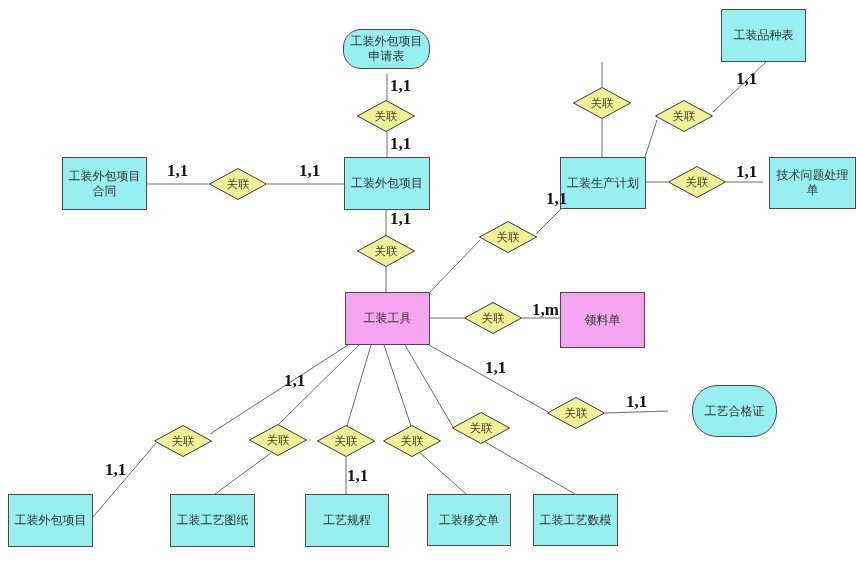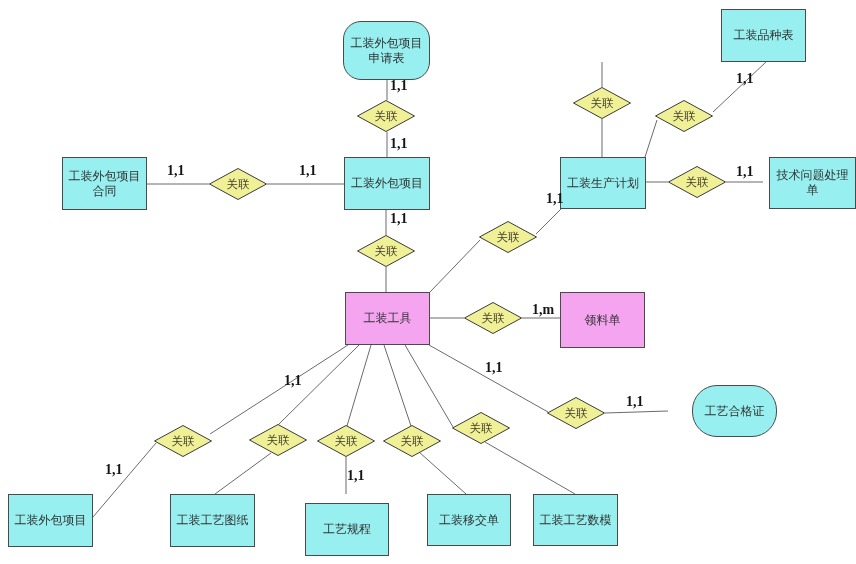--- a/index.html
+++ b/index.html
@@ -39,21 +39,21 @@
   .dia span {
     position: absolute; left: 0; top: 0; right: 0; bottom: 0;
     display: flex; align-items: center; justify-content: center;
     font-size: 11.5px; color: var(--relation-text, #47402e);
   }
 
   .card {
     position: absolute;
     font-family: "Liberation Serif", "DejaVu Serif", serif;
     font-weight: bold; font-style: normal;
-    font-size: 14px; line-height: 13px;
+    font-size: 17px; line-height: 13px;
     color: var(--cardinality-text, #141414);
     white-space: nowrap;
   }
 </style>
 </head>
 <body>
 
 <div id="stage">
 
   <svg id="wires" width="856" height="564" viewBox="0 0 856 564">
@@ -80,21 +80,21 @@
     <line x1="371" y1="345" x2="347" y2="426"></line>
     <line x1="346" y1="457" x2="346" y2="494"></line>
     <line x1="384" y1="345" x2="411" y2="426"></line>
     <line x1="419" y1="452" x2="466" y2="494"></line>
     <line x1="405" y1="345" x2="453" y2="427"></line>
     <line x1="485" y1="442" x2="575" y2="494"></line>
     <line x1="429" y1="345" x2="548" y2="412"></line>
     <line x1="605" y1="413" x2="668" y2="411"></line>
   </svg>
 
-  <div class="ent" style="left:343px; top:21px;  width:87px; height:59px;border-radius:18px;">
+  <div class="ent" style="left:343px; top:29px;  width:87px; height:40px;border-radius:18px;">
       <span>工装外包项目申请表</span>
     </div>
   <div class="ent" style="left:721px; top:9px;   width:85px; height:53px;">
       <span>工装品种表</span>
     </div>
   <div class="ent" style="left:62px;  top:157px; width:85px; height:53px;">
       <span>工装外包项目合同</span>
     </div>
   <div class="ent" style="left:344px; top:157px; width:86px; height:53px;">
       <span>工装外包项目</span>
@@ -113,21 +113,21 @@
     </div>
   <div class="ent" style="left:692px; top:385px; width:85px; height:52px;border-radius:25px;">
       <span>工艺合格证</span>
     </div>
   <div class="ent" style="left:8px;   top:494px; width:85px; height:53px;">
       <span>工装外包项目</span>
     </div>
   <div class="ent" style="left:170px; top:494px; width:85px; height:53px;">
       <span>工装工艺图纸</span>
     </div>
-  <div class="ent" style="left:305px; top:494px; width:84px; height:53px;margin-top:9px;">
+  <div class="ent" style="left:305px; top:494px; width:84px; height:53px;">
       <span>工艺规程</span>
     </div>
   <div class="ent" style="left:427px; top:494px; width:84px; height:52px;">
       <span>工装移交单</span>
     </div>
   <div class="ent" style="left:533px; top:494px; width:85px; height:52px;">
       <span>工装工艺数模</span>
     </div>
 
   <div class="dia" style="left:357px; top:100px;">

